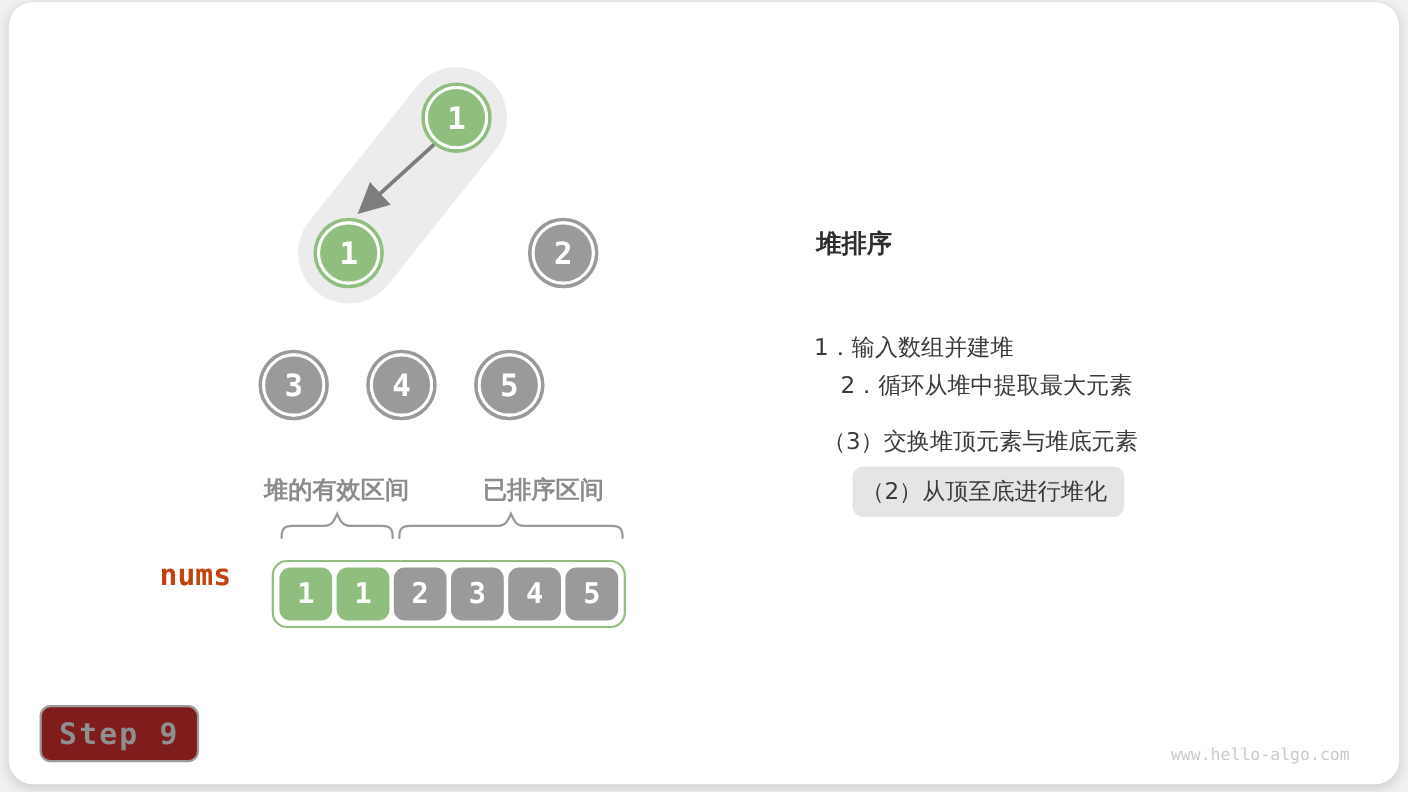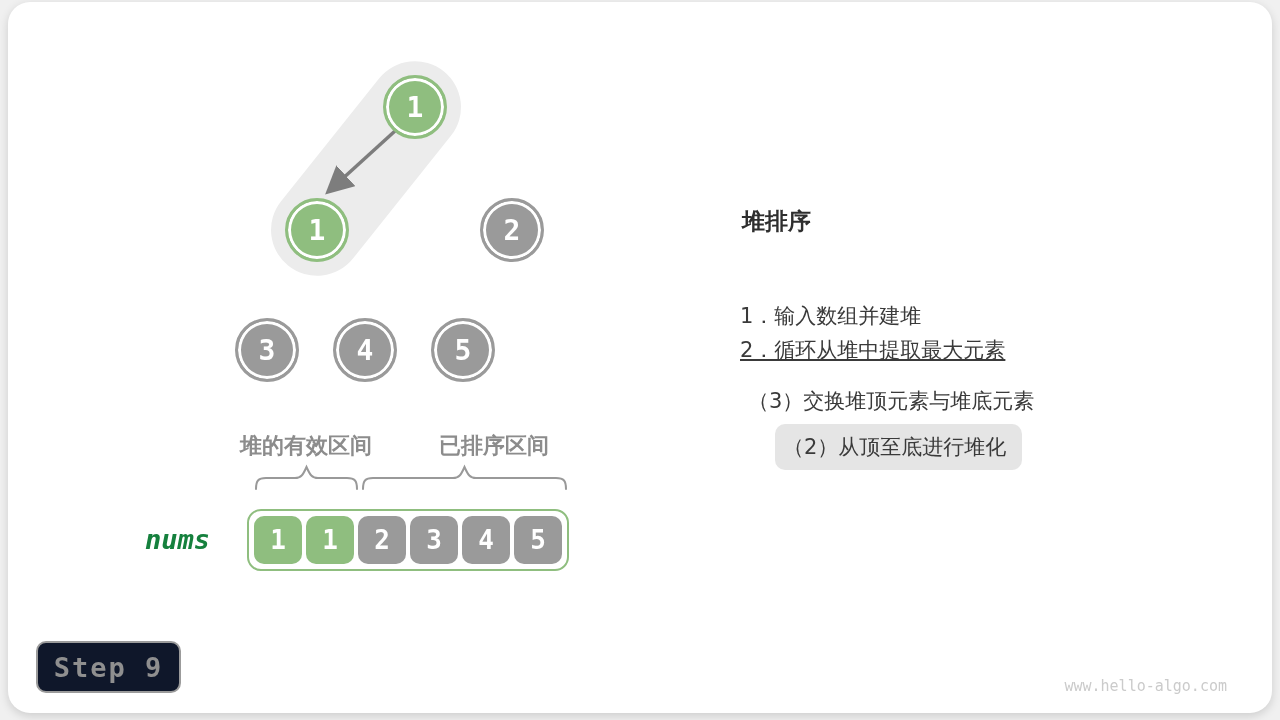--- a/index.html
+++ b/index.html
@@ -53,25 +53,24 @@
     top: 431px;
     transform: translateX(-50%);
     font-size: 22px; font-weight: bold;
     color: #8c8c8c;
     white-space: nowrap;
   }
 
   
   .nums-label {
     position: absolute;
-    left: 145px; top: 524px;
+    left: 145px; top: 508px;
     font-family: "DejaVu Sans Mono", monospace;
     font-weight: bold; font-size: 27px;
-    color: #15803d;
-    font-style: italic;
+    color: #c2410c;
   }
   .array-box {
     position: absolute;
     left: 247px; top: 509px;
     height: 62px;
     border: 2px solid #8fbe7f;
     border-radius: 14px;
     background: #ffffff;
     display: flex; gap: 4px;
     padding: 5px;
@@ -108,21 +107,21 @@
     margin-left: 31px;
   }
 
   
   .step-box {
     position: absolute;
     left: 36px; top: 641px;
     width: 145px; height: 52px;
     border: 2px solid #9b9b9b;
     border-radius: 10px;
-    background: #0f172a;
+    background: #7f1d1d;
     display: flex; align-items: center; justify-content: center;
     font-family: "DejaVu Sans Mono", monospace;
     font-weight: bold; font-size: 27px;
     letter-spacing: 2px;
     color: #8f8f8f;
   }
   .watermark {
     position: absolute;
     right: 53px; top: 677px;
     font-family: "DejaVu Sans Mono", monospace;
@@ -165,20 +164,20 @@
     <div class="cell heap">1</div>
     <div class="cell heap">1</div>
     <div class="cell sorted">2</div>
     <div class="cell sorted">3</div>
     <div class="cell sorted">4</div>
     <div class="cell sorted">5</div>
   </div>
 
   <div class="panel-title">堆排序</div>
   <div class="panel-item" style="left:740px; top:302px;">1．输入数组并建堆</div>
-  <div class="panel-item" style="left:740px; top:336px;text-decoration:underline;">2．循环从堆中提取最大元素</div>
+  <div class="panel-item" style="left:764px; top:336px;">2．循环从堆中提取最大元素</div>
   <div class="panel-item" style="left:748px; top:387px;">（3）交换堆顶元素与堆底元素</div>
   <div class="panel-item pill" style="left:744px; top:424px;">（2）从顶至底进行堆化</div>
 
   <div class="step-box">Step 9</div>
   <div class="watermark">www.hello-algo.com</div>
 
 </div>
 
 </body></html>

